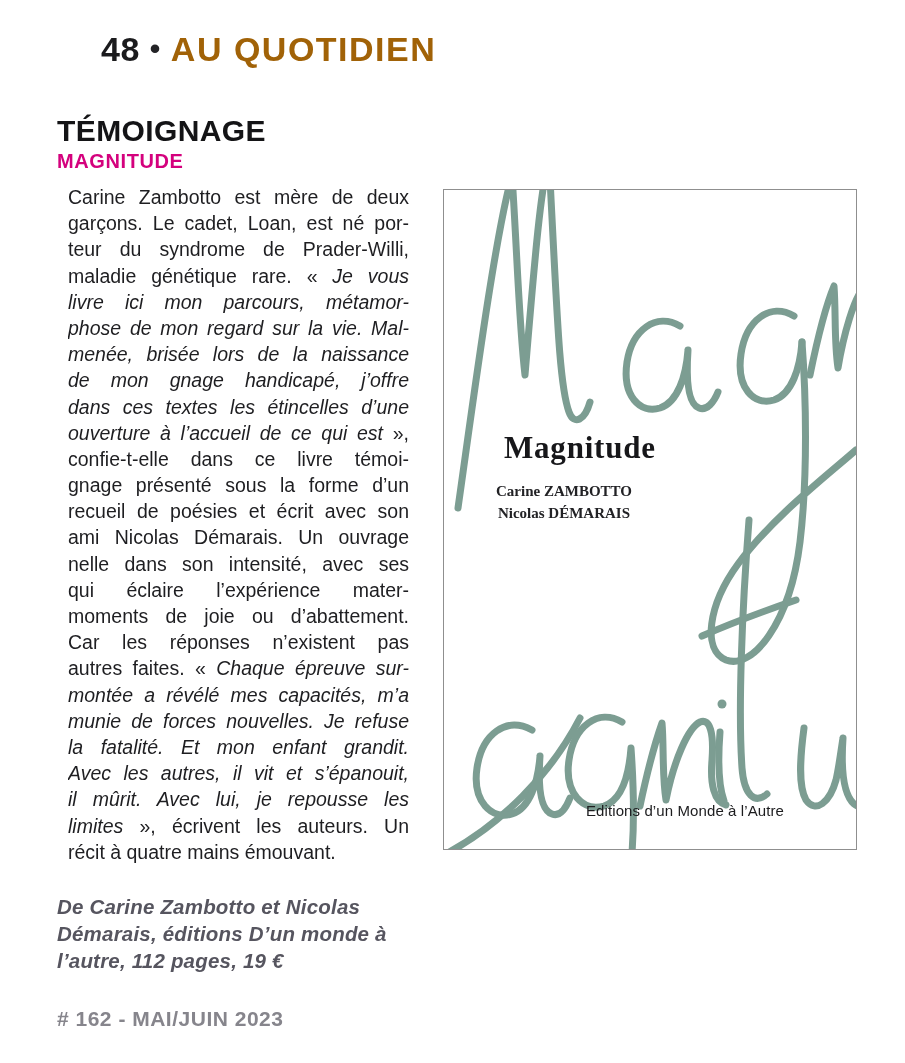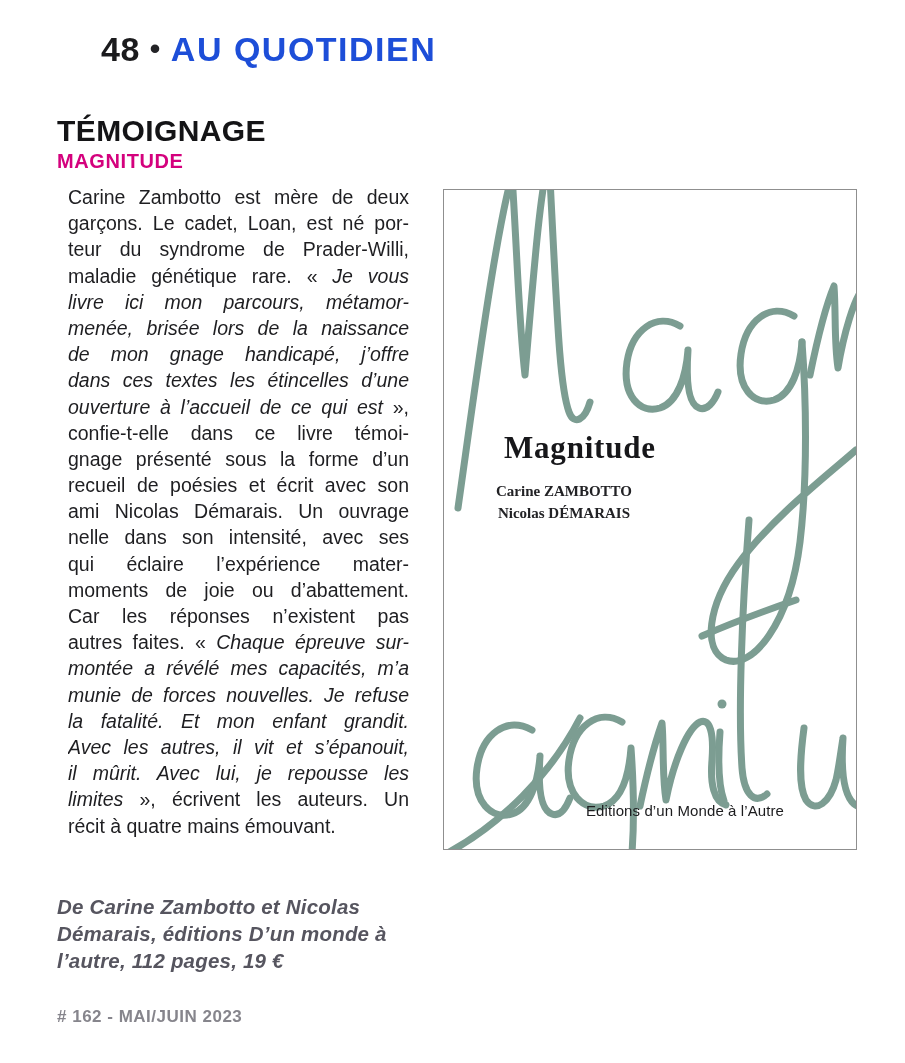--- a/index.html
+++ b/index.html
@@ -14,21 +14,21 @@
   .abs { position:absolute; }
 
   
   .hdr {
     left:57px; top:30px;
     font-size:34px; font-weight:700; letter-spacing:.5px;
     white-space:nowrap;
   }
   .hdr .num { color:#1b1b1d;margin-left:44px; }
   .hdr .sep { color:#232327; margin:0 10px; font-size:30px; vertical-align:2px; }
-  .hdr .sec { color:#1d4ed8; letter-spacing:1.5px;margin-top:36px; }
+  .hdr .sec { color:#a16207; letter-spacing:1.5px;margin-top:36px; }
 
   
   .kicker {
     left:57px; top:114px;
     font-size:30px; font-weight:800; letter-spacing:.4px;
     color:#141416; white-space:nowrap;
   }
   .title {
     left:57px; top:150px;
     font-size:20px; font-weight:800; letter-spacing:.6px;
@@ -52,21 +52,21 @@
   .credit {
     left:57px; top:893px;
     font-size:20.5px; line-height:27px;
     font-style:italic; font-weight:600;
     color:#56555f; letter-spacing:.2px;
   }
 
   
   .footer {
     left:57px; top:1007px;
-    font-size:17px; font-weight:700; letter-spacing:.5px;
+    font-size:21px; font-weight:700; letter-spacing:.5px;
     color:#86858c; white-space:nowrap;
   }
 
   
   .cover {
     left:443px; top:189px; width:414px; height:661px;
     background:#ffffff;
     border:1px solid #8f8f8f;
     overflow:hidden;
   }
@@ -103,20 +103,21 @@
 
 <div class="abs kicker">TÉMOIGNAGE</div>
 <div class="abs title">MAGNITUDE</div>
 
 <div class="abs body-col">
     <div class="line j"><span>Carine Zambotto est mère de deux</span></div>
     <div class="line j"><span>garçons. Le cadet, Loan, est né por-</span></div>
     <div class="line j"><span>teur du syndrome de Prader-Willi,</span></div>
     <div class="line j"><span>maladie génétique rare. « </span><em>Je vous</em></div>
     <div class="line j"><em>livre ici mon parcours, métamor-</em></div>
+    <div class="line j"><em>phose de mon regard sur la vie. Mal-</em></div>
     <div class="line j"><em>menée, brisée lors de la naissance</em></div>
     <div class="line j"><em>de mon gnage handicapé, j’offre</em></div>
     <div class="line j"><em>dans ces textes les étincelles d’une</em></div>
     <div class="line j"><em>ouverture à l’accueil de ce qui est</em><span> »,</span></div>
     <div class="line j"><span>confie-t-elle dans ce livre témoi-</span></div>
     <div class="line j"><span>gnage présenté sous la forme d’un</span></div>
     <div class="line j"><span>recueil de poésies et écrit avec son</span></div>
     <div class="line j"><span>ami Nicolas Démarais. Un ouvrage</span></div>
     <div class="line j"><span>nelle dans son intensité, avec ses</span></div>
     <div class="line j"><span>qui éclaire l’expérience mater-</span></div>

